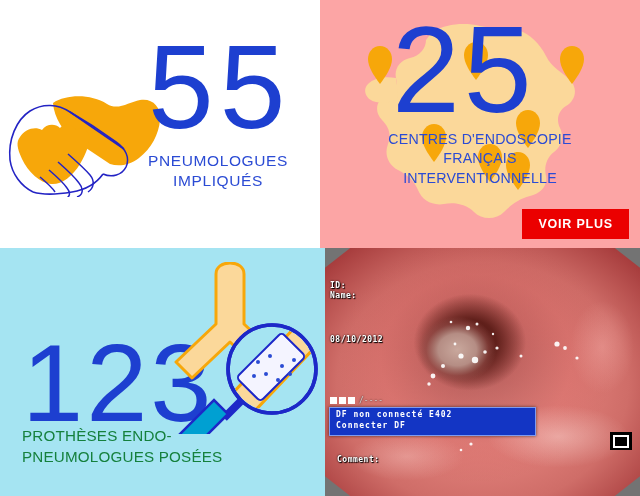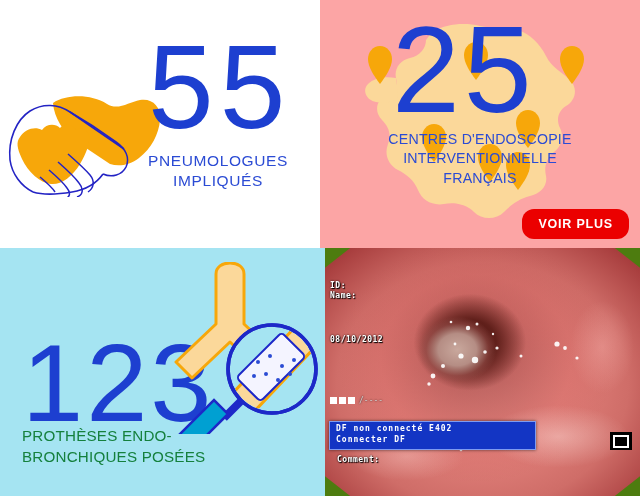--- a/index.html
+++ b/index.html
@@ -53,21 +53,21 @@
   .centres-label{
     position:absolute;left:10px;top:130px;width:300px;
     font-size:14.2px;letter-spacing:0.2px;line-height:1.36;
     color:#2b4bd4;text-align:center;
   }
   .voir-plus{
     position:absolute;right:11px;bottom:9px;
     background:#eb0000;color:#ffffff;
     font-size:12.5px;font-weight:bold;letter-spacing:0.8px;
     padding:8px 16px;
-    border:0;border-radius:12px;
+    border:0;border-radius:0;
     cursor:pointer;
     font-family:"Liberation Sans", sans-serif;
   }
 
   
   .cell-proth{background:#a5e4f2;}
   .proth-num{
     position:absolute;left:22px;top:80px;
     font-size:110px;letter-spacing:3px;
     color:#1d3fd0;font-weight:300;line-height:1;
@@ -77,21 +77,21 @@
     position:absolute;left:22px;top:178px;width:214px;
     font-size:15.2px;letter-spacing:0.2px;line-height:1.36;
     color:#15803d;text-align:left;
   }
   .bronchi{position:absolute;left:172px;top:262px;width:146px;height:172px;}
 
   
   .cell-video{background:#a5e4f2;}
   .video-frame{
     position:absolute;left:5px;top:0;right:0;bottom:0;
-    background:#4d7c0f;
+    background:#737373;
     overflow:hidden;
     padding-left:32px;
   }
   .scope-view{
     position:absolute;left:0;top:0;width:100%;height:100%;
     background:
       radial-gradient(ellipse 16% 17% at 42% 41%, #c9a89d 0%, #b58d84 38%, rgba(150,80,75,0.55) 62%, rgba(150,80,75,0) 78%),
       radial-gradient(ellipse 21% 23% at 46% 38%, #4d1410 0%, #61201b 40%, rgba(97,32,27,0.35) 70%, rgba(97,32,27,0) 85%),
       radial-gradient(ellipse 55% 62% at 48% 45%, rgba(120,28,30,0.55) 0%, rgba(190,70,70,0.18) 55%, rgba(0,0,0,0) 80%),
       radial-gradient(ellipse 80% 85% at 50% 55%, #f09a93 0%, #e07f79 34%, #cf6d68 58%, #a93f3f 82%, #7d2525 100%);
@@ -130,21 +130,20 @@
     color:#d6d6d6;font-family:"DejaVu Sans Mono", monospace;
     font-size:8px;margin-left:2px;text-shadow:0 0 2px #000;
   }
   .osd-dialog{
     position:absolute;left:4px;top:159px;
     width:196px;
     background:#1335c4;
     border:1px solid #7f9bf0;
     padding:2px 3px 3px 6px;
     box-shadow:0 0 3px rgba(0,0,0,0.6);
-    margin-top:14px;
   }
   .osd-dialog div{
     color:#ffffff;
     font-family:"DejaVu Sans Mono", monospace;
     font-size:8px;font-weight:bold;letter-spacing:1px;
     line-height:1.35;
     white-space:pre;
   }
   .rec-icon{
     position:absolute;right:8px;bottom:46px;
@@ -214,34 +213,34 @@
         <path d="M74 110 C81 110, 86 116, 86 123 C86 131, 80 140, 74 148 C68 140, 62 131, 62 123 C62 116, 67 110, 74 110 Z"></path>
         <path d="M130 130 C137 130, 142 136, 142 143 C142 151, 136 160, 130 168 C124 160, 118 151, 118 143 C118 136, 123 130, 130 130 Z"></path>
         <path d="M158 138 C165 138, 170 144, 170 151 C170 159, 164 168, 158 176 C152 168, 146 159, 146 151 C146 144, 151 138, 158 138 Z"></path>
       </g>
     </svg>
 
     <div class="centres-num">25</div>
 
     <div class="centres-label">
       <div>CENTRES D'ENDOSCOPIE</div>
+      <div>FRANÇAIS</div>
       <div>INTERVENTIONNELLE</div>
-      <div>FRANÇAIS</div>
     </div>
 
     <button class="voir-plus">VOIR PLUS</button>
   </div>
 
   <div class="cell cell-proth">
 
     <div class="proth-num">123</div>
 
     <div class="proth-label">
       <div>PROTHÈSES ENDO-</div>
-      <div>BRONCHIQUES POSÉES</div>
+      <div>PNEUMOLOGUES POSÉES</div>
     </div>
 
     <svg class="bronchi" viewBox="0 0 146 172" style="position:absolute;left:172px;top:14px;">
 
       <path d="M44 12 C44 5, 50 1, 58 1 C66 1, 72 5, 72 12 L72 62
                L112 100 L96 116 L58 80 L20 116 L4 100 L44 62 Z" fill="#fbd89a" stroke="#f7a70a" stroke-width="3" stroke-linejoin="round"></path>
 
       <circle cx="100" cy="107" r="44" fill="#a5e4f2" stroke="#1d28c8" stroke-width="3.5"></circle>
 
       <g clip-path="url(#lensclip)">

